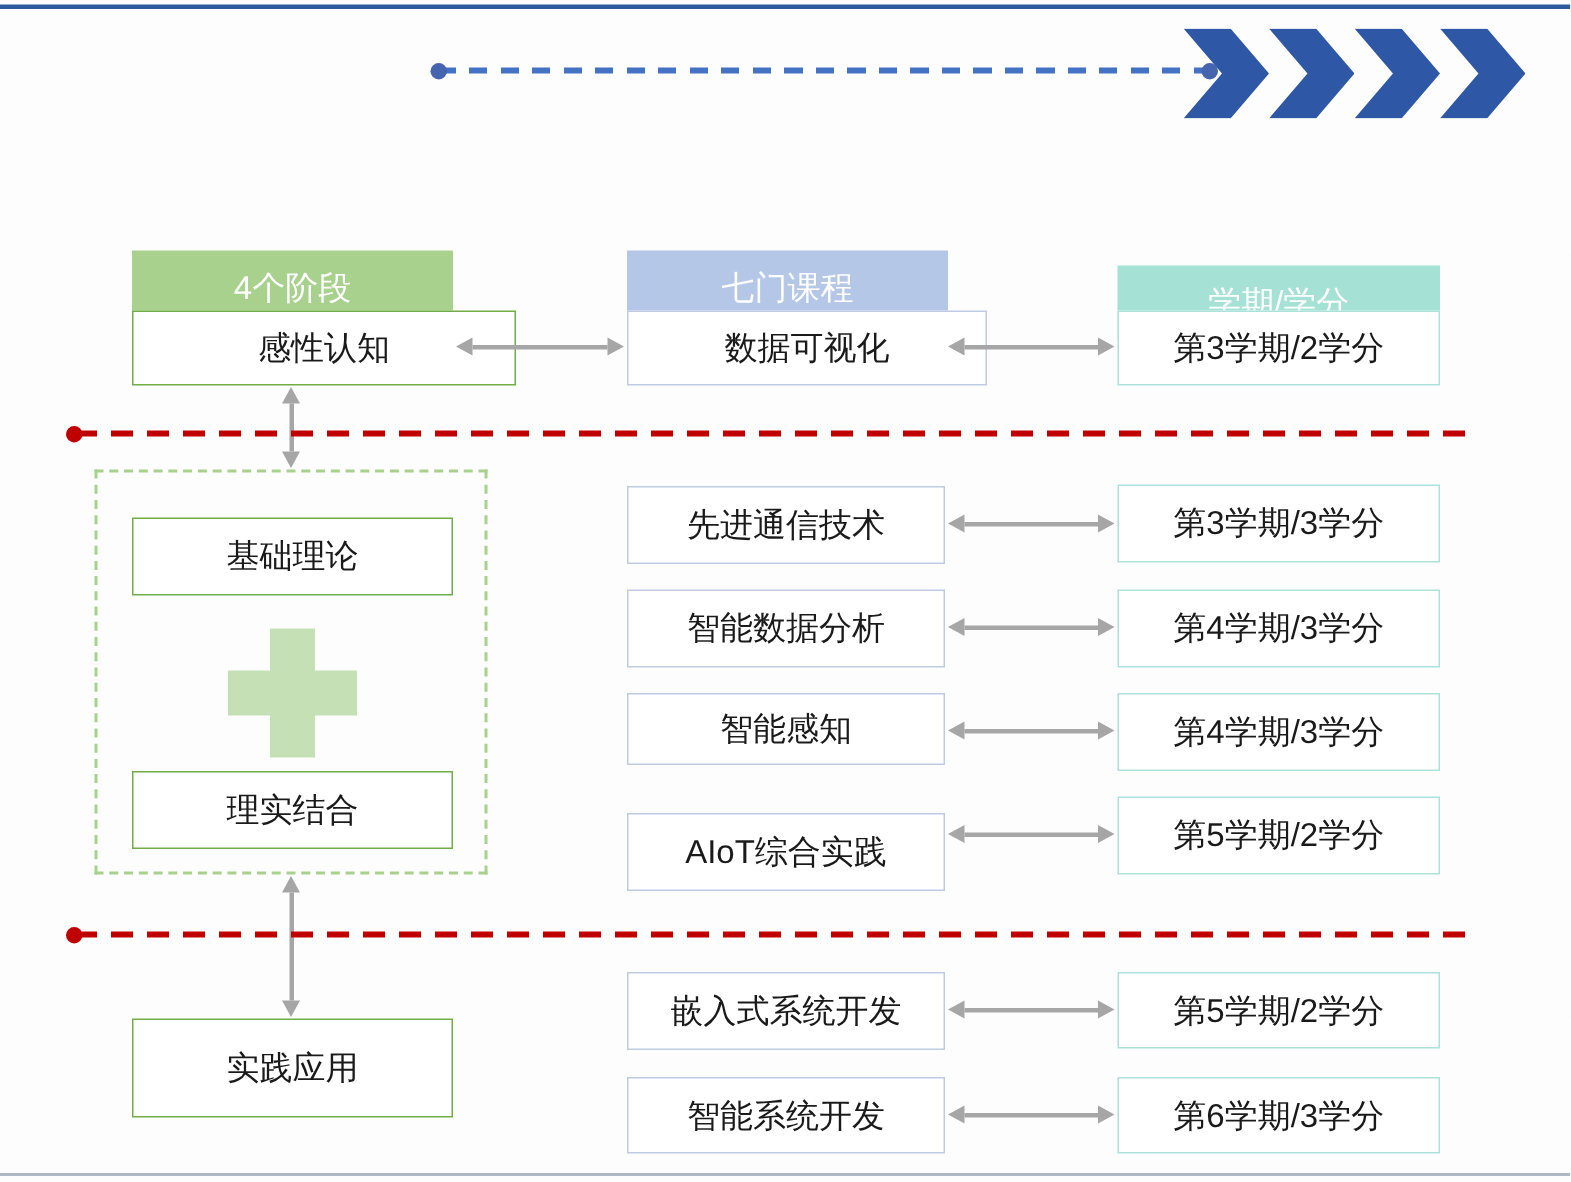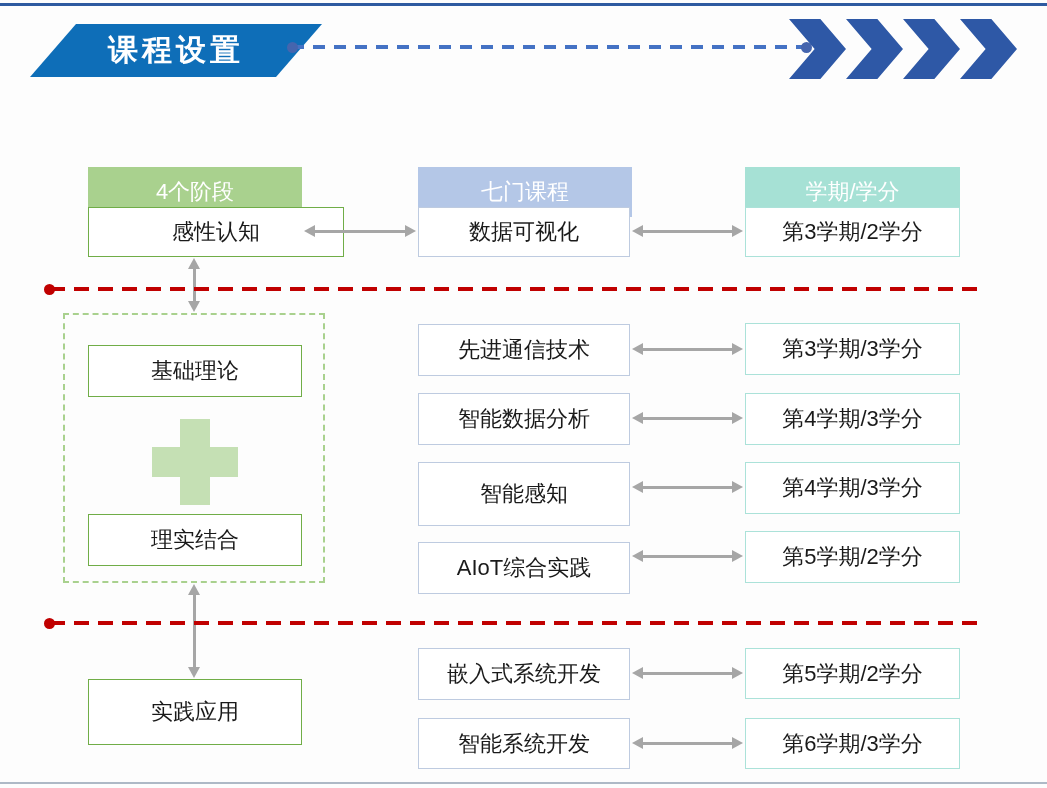--- a/index.html
+++ b/index.html
@@ -28,21 +28,21 @@
     position:absolute;top:19px;width:57px;height:60px;background:#2E58A6;
     clip-path:polygon(0 0,55% 0,100% 50%,55% 100%,0 100%,45% 50%);
   }
 
   .col-hdr{
     position:absolute;height:50px;display:flex;align-items:center;justify-content:center;
     color:#ffffff;font-size:22px;margin-top:44px;
   }
   .hdr-stages{left:88px;top:123px;width:214px;background:#A9D18E;}
   .hdr-courses{left:418px;top:123px;width:214px;background:#B4C7E7;}
-  .hdr-credits{left:745px;top:123px;width:215px;background:#A6E1D5;}
+  .hdr-credits{left:745px;top:133px;width:215px;background:#A6E1D5;}
 
   .box{
     position:absolute;background:#ffffff;display:flex;align-items:center;justify-content:center;
     font-size:22px;box-sizing:border-box;
   }
   .stage-box{border:1.5px solid #70AD47;}
   .course-box{border:1.5px solid #BECBE0;}
   .credit-box{border:1.5px solid #ABE2D9;}
 
   .stage-container{
@@ -72,23 +72,20 @@
   .dot-red{position:absolute;left:44px;width:11px;height:11px;border-radius:50%;background:#C00000;}
 </style>
 </head>
 <body>
 
 <div class="canvas">
 
   <div class="top-line"></div>
   <div class="bottom-line"></div>
 
-  <div class="title-banner">
-    <span>课程设置</span>
-  </div>
   <div class="dash-blue"></div>
   <div class="dot-blue" style="left:287px;top:42px;"></div>
   <div class="dot-blue" style="left:801px;top:42px;"></div>
   <div class="chevron" style="left:789px;"></div>
   <div class="chevron" style="left:846px;"></div>
   <div class="chevron" style="left:903px;"></div>
   <div class="chevron" style="left:960px;"></div>
 
   <div class="col-hdr hdr-stages">
     <span>4个阶段</span>
@@ -102,24 +99,24 @@
 
   <div class="box stage-box" style="left:88px;top:207px;width:256px;height:50px;">感性认知</div>
 
   <div class="stage-container"></div>
   <div class="box stage-box" style="left:88px;top:345px;width:214px;height:52px;">基础理论</div>
   <div class="plus"></div>
   <div class="box stage-box" style="left:88px;top:514px;width:214px;height:52px;">理实结合</div>
 
   <div class="box stage-box" style="left:88px;top:679px;width:214px;height:66px;">实践应用</div>
 
-  <div class="box course-box" style="left:418px;top:207px;width:212px;height:50px;">数据可视化</div>
+  <div class="box course-box" style="left:418px;top:207px;width:240px;height:50px;">数据可视化</div>
   <div class="box course-box" style="left:418px;top:324px;width:212px;height:52px;">先进通信技术</div>
   <div class="box course-box" style="left:418px;top:393px;width:212px;height:52px;">智能数据分析</div>
-  <div class="box course-box" style="left:418px;top:462px;width:212px;height:64px;">智能感知</div>
+  <div class="box course-box" style="left:418px;top:462px;width:212px;height:48px;">智能感知</div>
   <div class="box course-box" style="left:418px;top:542px;width:212px;height:52px;">AIoT综合实践</div>
   <div class="box course-box" style="left:418px;top:648px;width:212px;height:52px;">嵌入式系统开发</div>
   <div class="box course-box" style="left:418px;top:718px;width:212px;height:51px;">智能系统开发</div>
 
   <div class="box credit-box" style="left:745px;top:207px;width:215px;height:50px;">第3学期/2学分</div>
   <div class="box credit-box" style="left:745px;top:323px;width:215px;height:52px;">第3学期/3学分</div>
   <div class="box credit-box" style="left:745px;top:393px;width:215px;height:52px;">第4学期/3学分</div>
   <div class="box credit-box" style="left:745px;top:462px;width:215px;height:52px;">第4学期/3学分</div>
   <div class="box credit-box" style="left:745px;top:531px;width:215px;height:52px;">第5学期/2学分</div>
   <div class="box credit-box" style="left:745px;top:648px;width:215px;height:51px;">第5学期/2学分</div>

